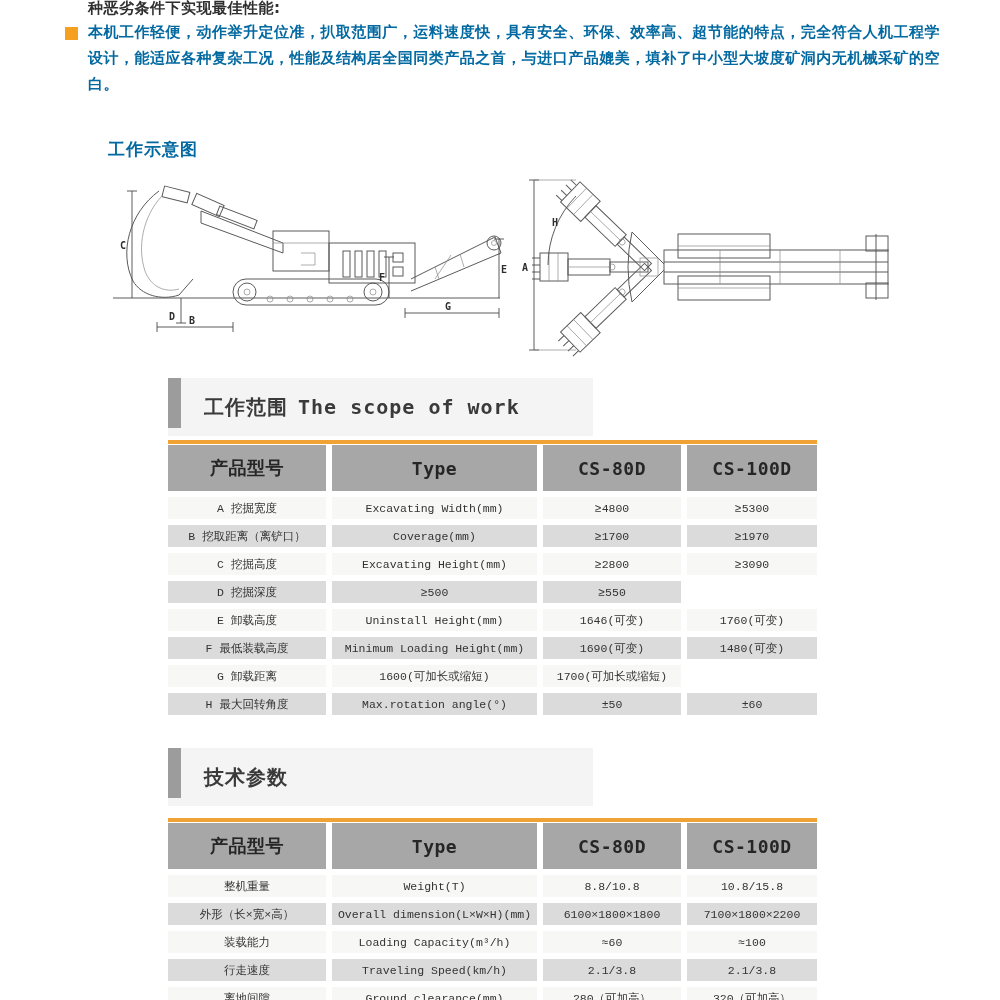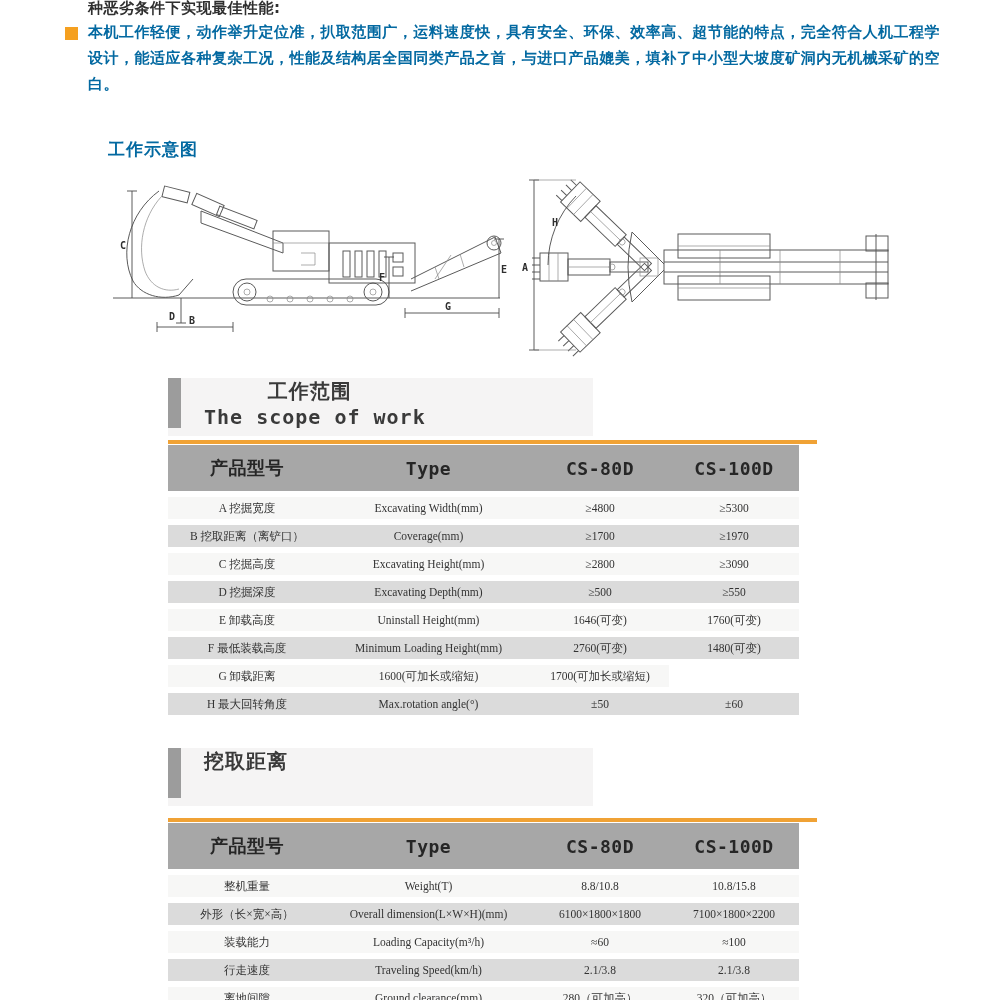--- a/index.html
+++ b/index.html
@@ -41,40 +41,40 @@
     position:absolute; left:168px; width:425px; height:58px;
     background:var(--title-box-bg, #F5F4F4);
   }
   .section-bar {
     position:absolute; left:0; top:0; width:13px; height:50px;
     background:var(--title-bar-gray, #9C9C9C);
   }
   .section-title {
     position:absolute; left:36px; top:0; height:58px; display:flex; align-items:center;
     font-family:"DejaVu Sans Mono", "DejaVu Sans", monospace;
-    font-size:20px; font-weight:bold; color:#3a3a3a; letter-spacing:1px; white-space:nowrap;flex-direction:column;
+    font-size:20px; font-weight:bold; color:#3a3a3a; letter-spacing:1px; white-space:nowrap;
   }
   .section-title .zh { margin-right:10px; }
   
   .data-table { position:absolute; left:168px; width:649px; }
   .table-accent { height:4px; background:var(--accent-orange, #F0A235); margin-bottom:1px; }
   .thead-row, .trow {
-    display:grid; grid-template-columns:158px 205px 138px 130px; column-gap:0;
+    display:grid; grid-template-columns:158px 205px 138px 130px; column-gap:6px;
   }
   .thead-row { margin-bottom:6px; }
   .hcell {
     background:var(--table-header-bg, #A7A7A7); height:46px;
     display:flex; align-items:center; justify-content:center;
     font-family:"DejaVu Sans Mono", "DejaVu Sans", monospace;
     font-size:18px; font-weight:bold; color:#262626; letter-spacing:0.5px;
   }
   .trow { margin-bottom:6px; }
   .tcell {
     height:22px; display:flex; align-items:center; justify-content:center;
-    font-family:Liberation Serif, serif;
+    font-family:Liberation Mono, monospace;
     font-size:11.5px; color:#333; white-space:nowrap; overflow:hidden;text-align:right;
   }
   .trow.light .tcell { background:var(--row-light, #F7F7F6); }
   .trow.gray  .tcell { background:var(--row-dark, #DBDBDB); }
 </style>
 </head>
 <body>
 
 <div class="page">
 
@@ -254,54 +254,53 @@
           <div class="tcell c3">≥1970</div>
         </div>
         <div class="trow light">
           <div class="tcell c0">C 挖掘高度</div>
           <div class="tcell c1">Excavating Height(mm)</div>
           <div class="tcell c2">≥2800</div>
           <div class="tcell c3">≥3090</div>
         </div>
         <div class="trow gray">
           <div class="tcell c0">D 挖掘深度</div>
-          <div class="tcell c1">Excavating Depth(mm)</div>
           <div class="tcell c2">≥500</div>
           <div class="tcell c3">≥550</div>
         </div>
         <div class="trow light">
           <div class="tcell c0">E 卸载高度</div>
           <div class="tcell c1">Uninstall Height(mm)</div>
           <div class="tcell c2">1646(可变)</div>
           <div class="tcell c3">1760(可变)</div>
         </div>
         <div class="trow gray">
           <div class="tcell c0">F 最低装载高度</div>
           <div class="tcell c1">Minimum Loading Height(mm)</div>
-          <div class="tcell c2">2760(可变)</div>
+          <div class="tcell c2">1690(可变)</div>
           <div class="tcell c3">1480(可变)</div>
         </div>
         <div class="trow light">
           <div class="tcell c0">G 卸载距离</div>
           <div class="tcell c2">1600(可加长或缩短)</div>
           <div class="tcell c3">1700(可加长或缩短)</div>
         </div>
         <div class="trow gray">
           <div class="tcell c0">H 最大回转角度</div>
           <div class="tcell c1">Max.rotation angle(°)</div>
           <div class="tcell c2">±50</div>
           <div class="tcell c3">±60</div>
         </div>
       </div>
   </div>
 
   <div class="section-header" style="top:748px;">
     <div class="section-bar"></div>
     <div class="section-title">
-      <span class="zh">挖取距离</span>
+      <span class="zh">技术参数</span>
     </div>
   </div>
 
   <div class="data-table" style="top:818px;">
     <div class="table-accent"></div>
     <div class="thead-row">
       <div class="hcell">产品型号</div>
       <div class="hcell">Type</div>
       <div class="hcell">CS-80D</div>
       <div class="hcell">CS-100D</div>

